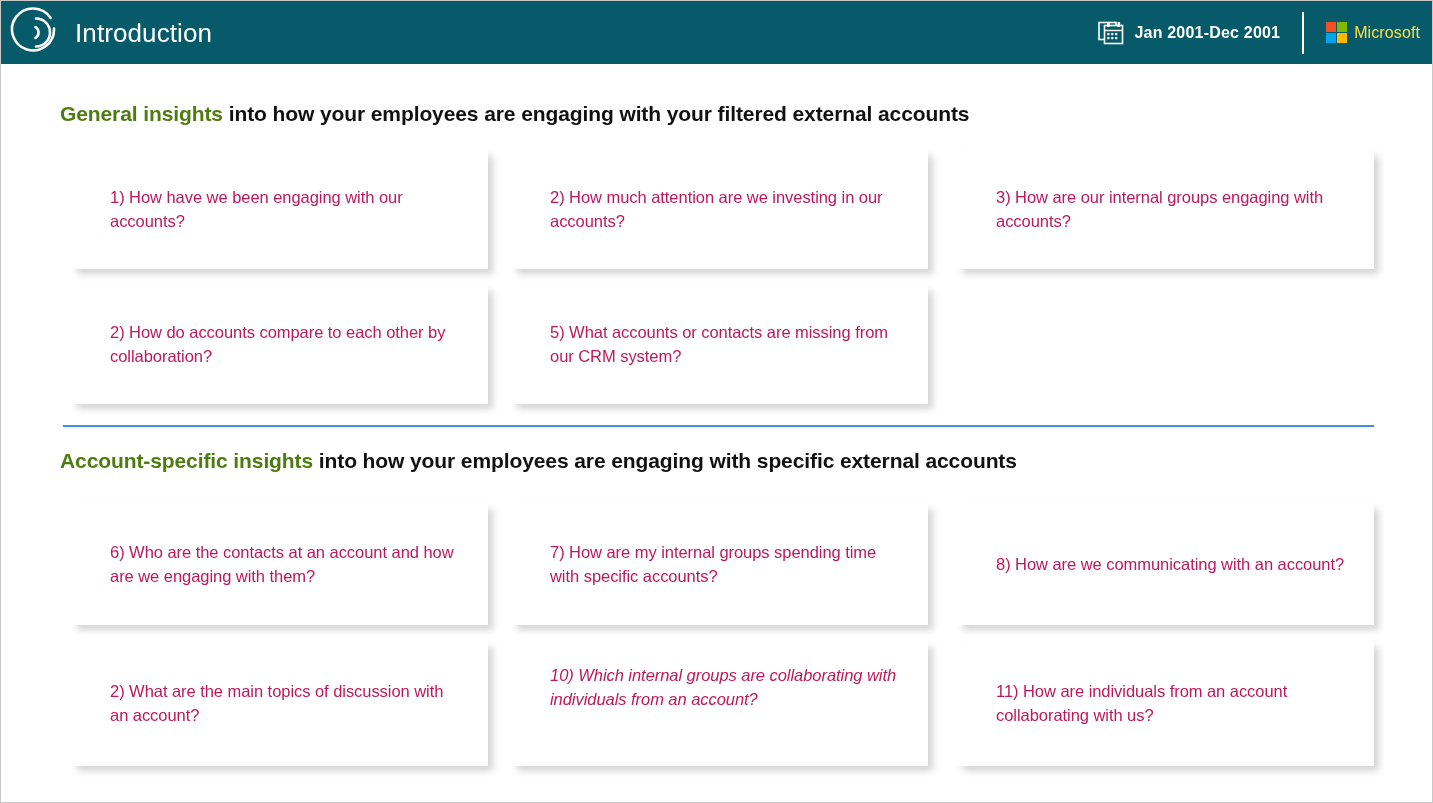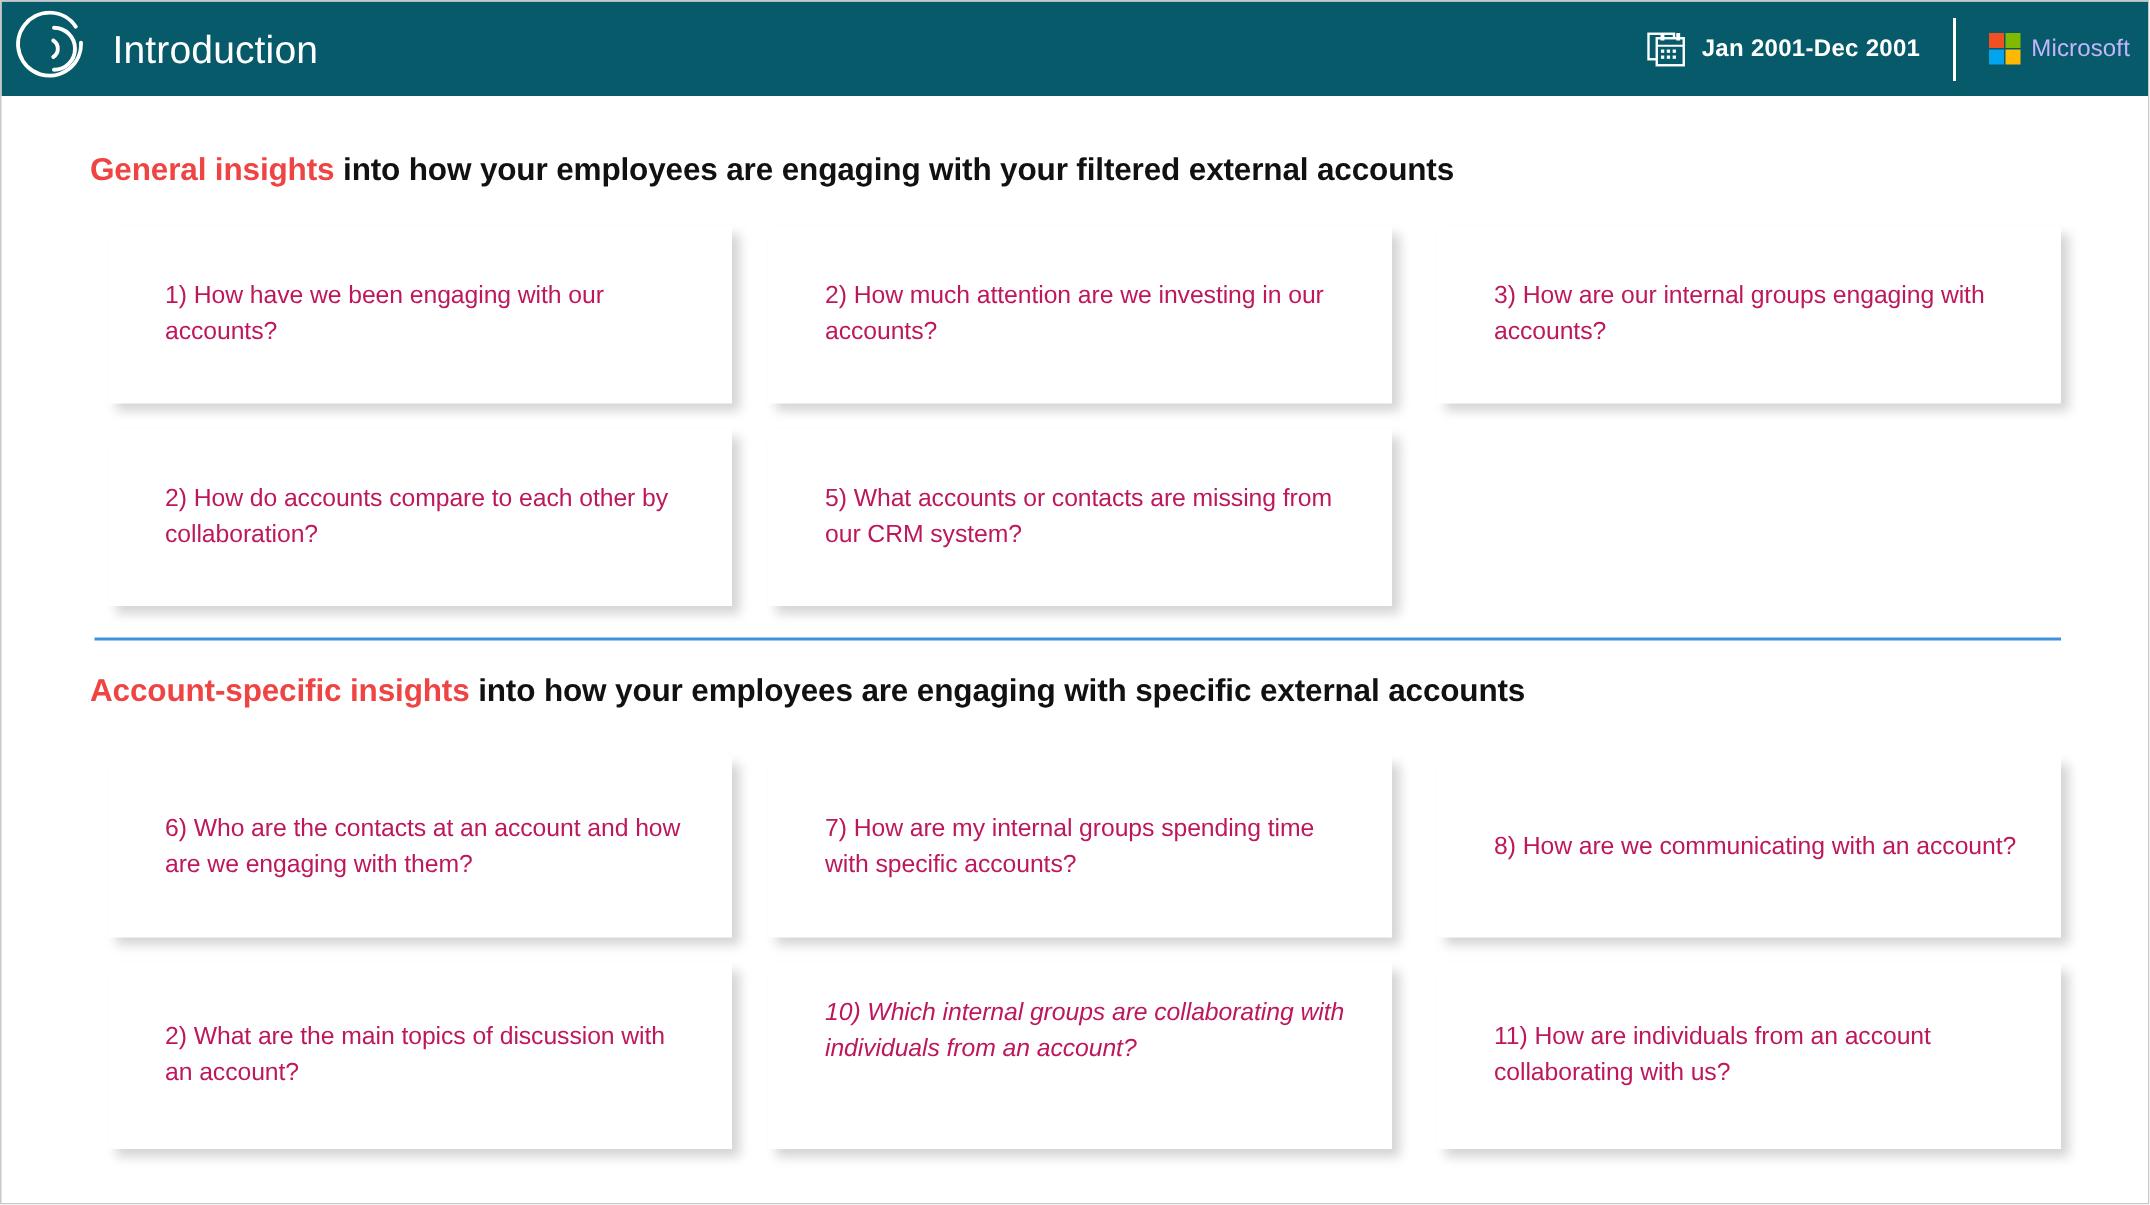--- a/index.html
+++ b/index.html
@@ -89,21 +89,21 @@
   .ms-squares {
     width: 21px;
     height: 21px;
     display: grid;
     grid-template-columns: 10px 10px;
     grid-template-rows: 10px 10px;
     gap: 1px;
   }
   .ms-squares i { display: block; }
   .ms-text {
-    color: #c4b5fd;
+    color: #fde047;
     font-size: 16px;
     font-weight: 400;
     letter-spacing: 0.1px;
     white-space: nowrap;
     text-align: right;
   }
 
   
   .content {
     position: absolute;
@@ -112,21 +112,21 @@
     width: 1433px;
   }
 
   .section-heading {
     font-size: 21px;
     font-weight: bold;
     color: #111111;
     letter-spacing: -0.1px;
     white-space: nowrap;
   }
-  .section-heading .hl { color: #ef4444; margin-top: 48px; }
+  .section-heading .hl { color: #4d7c0f; margin-top: 48px; }
 
   .heading-1 { position: absolute; left: 59px; top: 38px; }
   .heading-2 { position: absolute; left: 59px; top: 385px; }
 
   .rule {
     position: absolute;
     left: 62px;
     top: 361px;
     width: 1311px;
     height: 2px;

